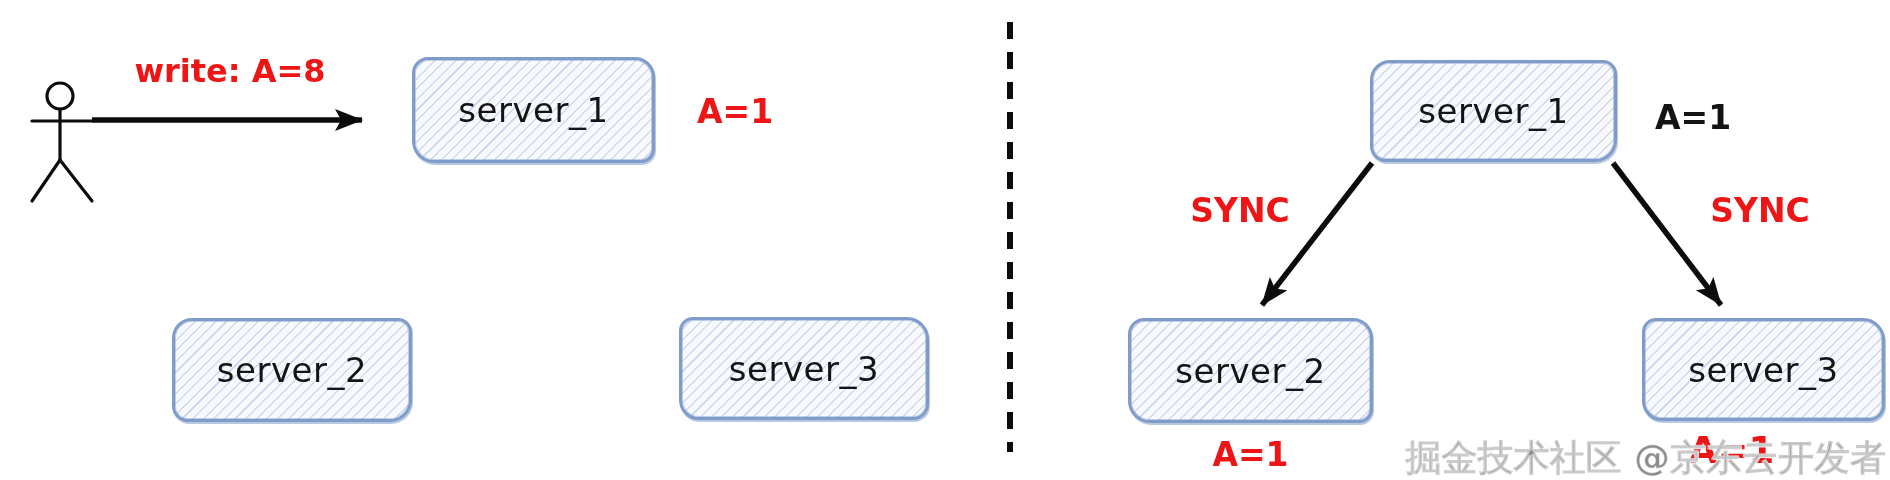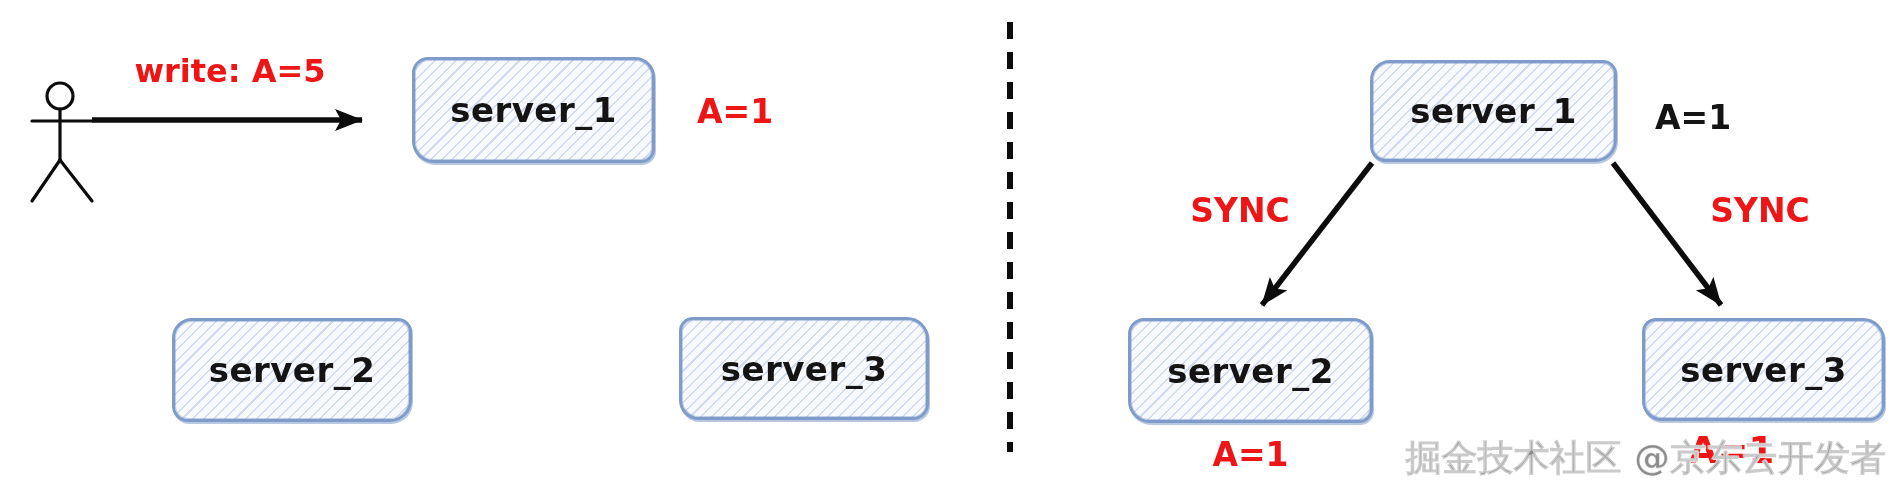--- a/index.html
+++ b/index.html
@@ -20,21 +20,21 @@
     background-image:repeating-linear-gradient(135deg,
         rgba(122,150,205,0.00) 0px, rgba(122,150,205,0.00) 6px,
         rgba(122,150,205,0.30) 6px, rgba(122,150,205,0.30) 7.5px);
     display:flex;align-items:center;justify-content:center;
     box-shadow:inset 0 0 0 1px rgba(126,155,201,0.45), 1px 2px 0 rgba(126,155,201,0.55);
   }
   .rad-a{border-radius:16px 20px 14px 22px;}
   .rad-b{border-radius:20px 14px 22px 16px;}
   .rad-c{border-radius:14px 22px 16px 20px;margin-left:32px;}
   .server-label{
-    font-size:34px;font-weight:700;color:#141414;letter-spacing:0.5px;
+    font-size:34px;font-weight:400;color:#141414;letter-spacing:0.5px;
   }
   .txt{position:absolute;font-weight:700;white-space:nowrap;}
   .red{color:#ed1515;}
   .black{color:#141414;}
   .write-label{left:130px;top:52px;width:200px;text-align:center;font-size:32px;}
   .a1-left{left:697px;top:92px;font-size:33px;}
   .a1-right-black{left:1655px;top:98px;font-size:33px;}
   .sync-left{left:1185px;top:191px;width:110px;text-align:center;font-size:33px;}
   .sync-right{left:1705px;top:191px;width:110px;text-align:center;font-size:33px;}
   .a1-r2{left:1128px;top:435px;width:245px;text-align:center;font-size:33px;}
@@ -69,21 +69,21 @@
 
     <path d="M92,120 L362,120" stroke="#0c0c0c" stroke-width="5.5" fill="none" marker-end="url(#arrow)"></path>
 
     <path d="M1010,22 L1010,452" stroke="#0c0c0c" stroke-width="6" stroke-dasharray="17 13" fill="none"></path>
 
     <path d="M1372,163 L1262,305" stroke="#0c0c0c" stroke-width="5.5" fill="none" marker-end="url(#arrow)"></path>
 
     <path d="M1613,163 L1721,305" stroke="#0c0c0c" stroke-width="5.5" fill="none" marker-end="url(#arrow)"></path>
   </svg>
 
-  <div class="txt red write-label">write: A=5</div>
+  <div class="txt red write-label">write: A=8</div>
 
   <div class="server-box rad-a" style="left:412px;top:57px;width:243px;height:106px;">
     <span class="server-label">server_1</span>
   </div>
 
   <div class="txt red a1-left">A=1</div>
 
   <div class="server-box rad-b" style="left:172px;top:318px;width:240px;height:104px;">
     <span class="server-label">server_2</span>
   </div>

